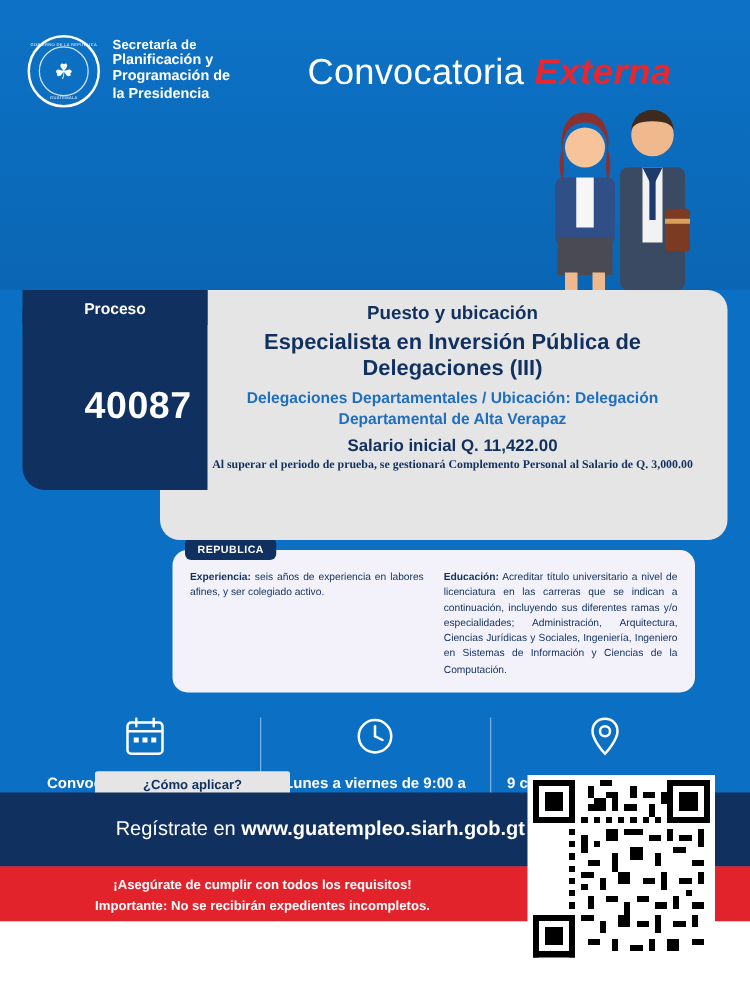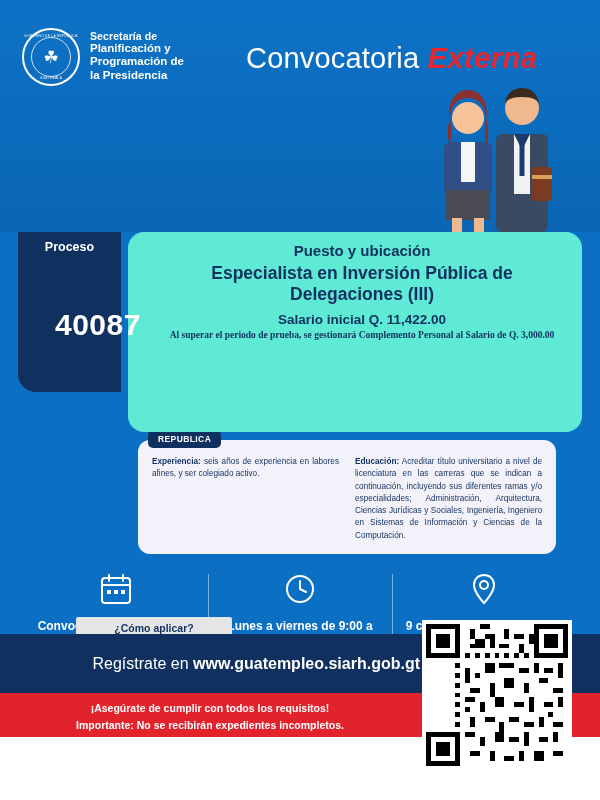--- a/index.html
+++ b/index.html
@@ -57,21 +57,21 @@
   .people { position: absolute; right: 36px; bottom: 0; width: 160px; height: 160px; }
   
   .card-wrap {
     position: relative;
     margin: 0 18px;
     top: -0px;
   }
   .proceso-box {
     position: absolute;
     left: 0; top: 0;
-    width: 103px; height: 160px;
+    width: 148px; height: 160px;
     background: #10305f;
     border-top-left-radius: 18px;
     border-bottom-left-radius: 18px;
     color: #fff;
     text-align: center;
     z-index: 3;
   }
   .proceso-label {
     background: #10305f;
     font-size: 12.5px; font-weight: 700;
@@ -79,21 +79,21 @@
   }
   .proceso-num {
     font-size: 30px; font-weight: 700; letter-spacing: .5px;
     margin-top: 48px;
     margin-left: 37px;
   }
   .white-card {
     position: relative;
     margin-left: 110px;
     margin-right: 0;
-    background: #5eead4;
+    background: #e5e5e5;
     border-radius: 16px;
     min-height: 200px;
     padding: 10px 14px 22px 28px;
     z-index: 2;
   }
   .puesto-title {
     text-align: center; font-size: 15px; font-weight: 700; color: #10305f;
     margin-bottom: 4px;
   }
   .puesto-name {
@@ -231,20 +231,21 @@
 <div class="card-wrap">
 
   <div class="proceso-box">
     <div class="proceso-label">Proceso</div>
     <div class="proceso-num">40087</div>
   </div>
 
   <div class="white-card">
     <div class="puesto-title">Puesto y ubicación</div>
     <div class="puesto-name">Especialista en Inversión Pública de Delegaciones (III)</div>
+    <div class="puesto-loc">Delegaciones Departamentales / Ubicación: Delegación Departamental de Alta Verapaz</div>
     <div class="salario">Salario inicial Q. 11,422.00</div>
     <div class="complemento">Al superar el periodo de prueba, se gestionará Complemento Personal al Salario de Q. 3,000.00</div>
   </div>
 
   <div class="req-card">
     <div class="req-badge">REPUBLICA</div>
     <div class="req-cols">
       <div class="req-col">
         <b>Experiencia:</b>
         <span>seis años de experiencia en labores afines, y ser colegiado activo.</span>

